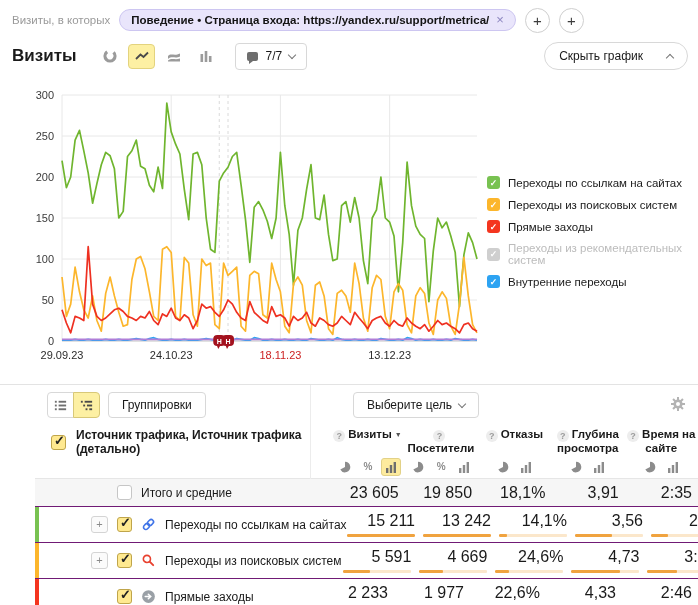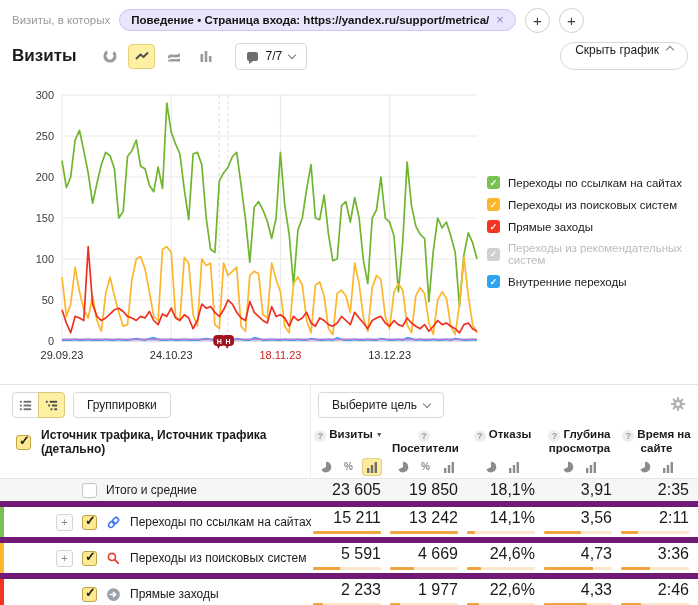--- a/index.html
+++ b/index.html
@@ -24,33 +24,33 @@
         display:flex;align-items:center;justify-content:center;padding:0;cursor:pointer;}
   .icon-btn.sel{background:#fdf0a3;border-color:#e3d37e;}
   .comments-btn{display:flex;align-items:center;gap:7px;border:1px solid #d8d8d8;background:#fff;border-radius:4px;
         height:27px;padding:0 11px;font-size:12px;cursor:pointer;margin-left:8px;color:#1a1a1a;}
   .bubble{position:relative;width:11px;height:9px;border-radius:2px;background:#6e6e6e;flex:none;}
   .bubble:after{content:"";position:absolute;left:2px;bottom:-3px;border-style:solid;border-width:3px 4px 0 0;
         border-color:#6e6e6e transparent transparent transparent;}
   .chev{width:6px;height:6px;border-right:1.5px solid #777;border-bottom:1.5px solid #777;display:inline-block;flex:none;}
   .chev.down{transform:rotate(45deg);margin-top:-3px;}
   .chev.up{transform:rotate(-135deg);margin-top:4px;}
-  .hide-chart{margin-left:auto;display:flex;gap:8px;border:1px solid #d8d8d8;border-radius:15px;
+  .hide-chart{margin-left:auto;display:flex;align-items:center;gap:24px;border:1px solid #d8d8d8;border-radius:15px;
         background:#fff;height:28px;padding:0 14px;font-size:12px;cursor:pointer;color:#1a1a1a;}
 
   
   .chart-wrap{position:absolute;top:84px;left:6px;}
   .legend{position:absolute;left:487px;top:176px;display:flex;flex-direction:column;gap:9px;font-size:11.5px;}
   .legend-item{display:flex;align-items:center;gap:8px;cursor:pointer;}
   .lcb{width:13px;height:13px;border-radius:3px;display:flex;align-items:center;justify-content:center;flex:none;}
   .lcb:after{content:"✓";color:#fff;font-size:9px;font-weight:bold;}
   .legend-item.disabled .ltext{color:#bcbcbc;}
 
   
-  .table-section{position:absolute;top:384px;left:0;right:0;bottom:0;border-top:1px solid #e3e3e3;background:#fff;}
+  .table-section{position:absolute;top:384px;left:0;right:0;bottom:0;border-top:1px solid #e3e3e3;background:#fff;padding-left:35px;}
   .vsep{position:absolute;left:310px;top:0;width:1px;height:94px;background:#ececec;}
   .tbl-toolbar{position:relative;height:40px;}
   .tb-left{position:absolute;left:12px;top:7px;display:flex;gap:8px;align-items:center;}
   .seg{display:flex;}
   .seg .icon-btn{border:1px solid #d8d8d8;background:#fff;width:27px;height:26px;}
   .seg .icon-btn:first-child{border-radius:4px 0 0 4px;}
   .seg .icon-btn:last-child{border-radius:0 4px 4px 0;margin-left:-1px;}
   .seg .icon-btn.sel{background:#fdf0a3;border-color:#d8c878;z-index:1;}
   .btn{border:1px solid #d8d8d8;background:#fff;border-radius:4px;height:26px;padding:0 13px;font-size:12px;
        cursor:pointer;color:#1a1a1a;display:flex;align-items:center;gap:7px;}
@@ -64,21 +64,21 @@
        align-items:center;justify-content:center;margin-right:3px;vertical-align:-1px;cursor:pointer;}
   .sorttri{font-size:7px;color:#555;margin-left:3px;vertical-align:1px;}
 
   .subhead{display:flex;height:24px;align-items:center;border-bottom:1px solid #e6e6e6;}
   .tgl-group{display:flex;gap:3px;justify-content:center;width:77px;}
   .tgl{width:20px;height:18px;border-radius:3px;border:1px solid transparent;display:flex;align-items:center;
        justify-content:center;cursor:pointer;}
   .tgl.sel{background:#fdeb9e;border-color:#e2d187;}
   .pct{font-size:10px;font-weight:bold;color:#8c8c8c;font-style:normal;}
 
-  .trow{display:flex;align-items:center;height:36px;border-bottom:6px solid #701a75;position:relative;}
+  .trow{display:flex;align-items:center;height:36px;border-bottom:1px solid #701a75;position:relative;}
   .trow.totals{background:#f6f6f6;height:28px;}
   .stripe{position:absolute;left:0;top:0;bottom:0;width:4px;}
   .dimcell{width:310px;display:flex;align-items:center;gap:9px;padding-left:56px;font-size:12px;}
   .expand{width:17px;height:17px;border:1px solid #d4d4d4;background:#fbfbfb;color:#8a8a8a;border-radius:3px;
        font-size:11px;line-height:1;display:flex;align-items:center;justify-content:center;padding:0;cursor:pointer;flex:none;}
   .expand.hidden{visibility:hidden;}
   .cb{width:15px;height:15px;border:1px solid #bfa54b;border-radius:3px;background:#ffe990;position:relative;
        cursor:pointer;flex:none;}
   .cb:after{content:"✓";position:absolute;left:2px;top:-3px;font-size:13px;font-weight:bold;color:#222;}
   .cb.off{background:#fff;border-color:#c6c6c6;}

